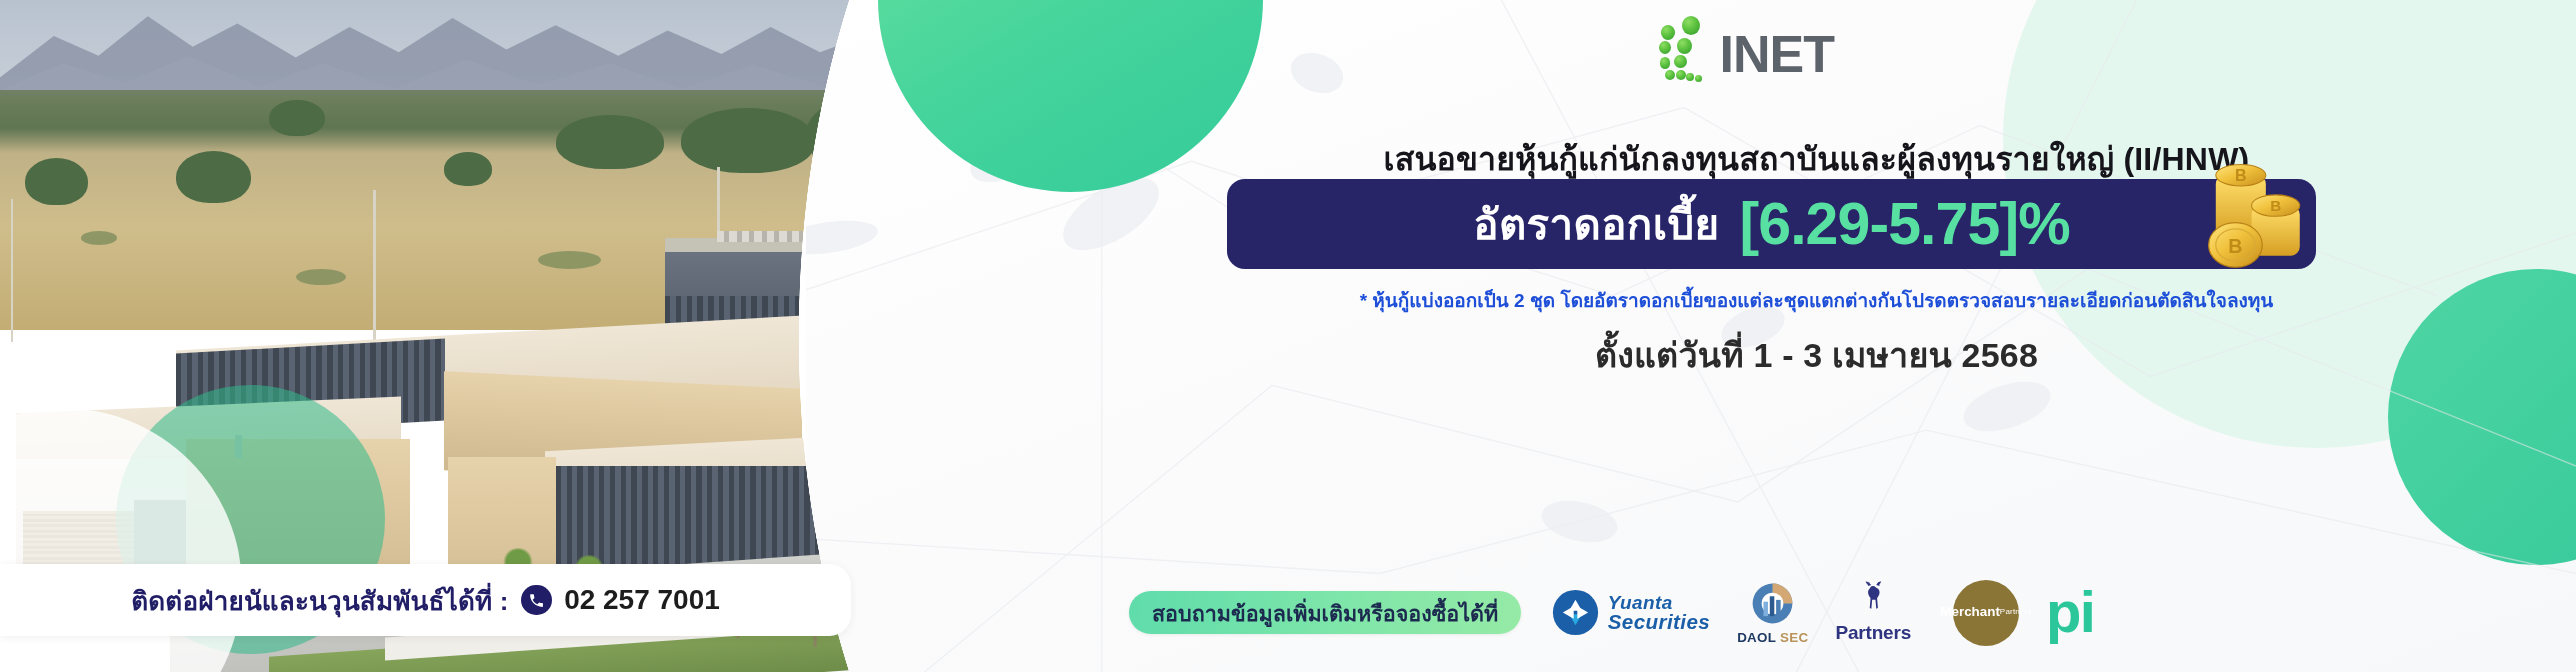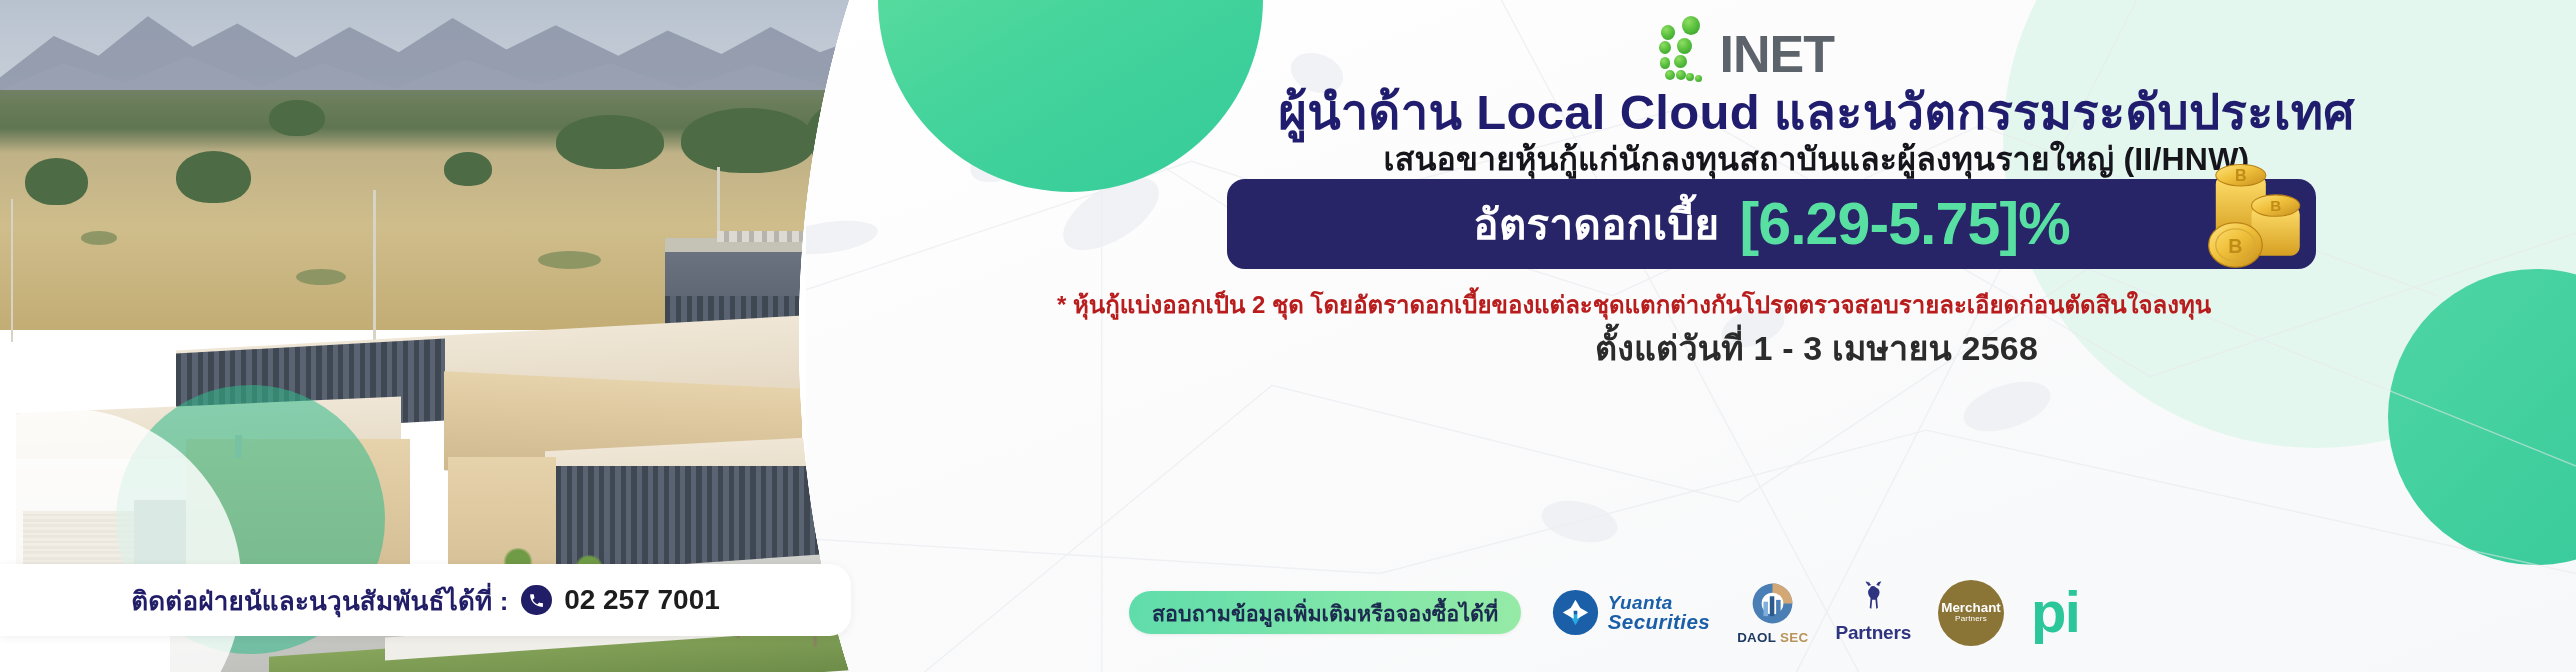--- a/index.html
+++ b/index.html
@@ -152,25 +152,25 @@
   .rate-box {
     position:absolute; left:170px; top:179px; width:1089px; height:90px;
     background:#282468; border-radius:18px;
     display:flex; align-items:center; justify-content:center; gap:20px;
   }
   .rate-label { font-size:42px; font-weight:700; color:#ffffff; letter-spacing:0.4px; }
   .rate-value { font-size:59px; font-weight:700; color:#58e0a3; letter-spacing:-0.9px; }
   .coins { position:absolute; right:-7.2px; top:-27px; width:134px; height:134px; }
 
   .disclaimer {
-    position:absolute; left:0; top:285px; width:1519px; text-align:left;
-    font-size:24px; font-weight:600; color:#b91c1c; letter-spacing:0; white-space:nowrap;
+    position:absolute; left:0; top:285px; width:1519px; text-align:center;
+    font-size:19px; font-weight:600; color:#1d4ed8; letter-spacing:0; white-space:nowrap;
   }
   .date-line {
-    position:absolute; left:0; top:321px; width:1519px; text-align:center;
+    position:absolute; left:0; top:328px; width:1519px; text-align:center;
     font-size:34px; font-weight:700; color:#2b2b2b; letter-spacing:0.2px; white-space:nowrap;
   }
 
   
   .bottom-row {
     position:absolute; left:72px; top:582px; width:1452px; height:61px;
     display:flex; align-items:center; gap:30.5px;
   }
   .cta-pill {
     flex:0 0 auto; height:43px; padding:0 23px; border-radius:21.5px;
@@ -204,22 +204,22 @@
                   display:flex; align-items:center; justify-content:center; }
   .maybank-text { font-size:26px; font-weight:700; color:#111111; letter-spacing:-0.7px; }
 
   
   .bluebell { display:flex; flex-direction:column; align-items:center; gap:1.8px; }
   .bluebell-text { font-size:19px; font-weight:700; color:#2e3480; letter-spacing:-0.2px; }
 
   
   .merchant {
     width:66px; height:66px; border-radius:50%; background:#8a7436;
-    display:flex; flex-direction:column; align-items:center; justify-content:center;
-    color:#ffffff; line-height:1.05;
+    display:flex; flex-direction:row; align-items:center; justify-content:center;
+    color:#ffffff; line-height:1.05;margin-left:15px;
   }
   .merchant .m1 { font-size:13.4px; font-weight:600; }
   .merchant .m2 { font-size:8px; font-weight:500; letter-spacing:0.2px; }
 
   
   .pi-logo { font-size:58px; font-weight:700; color:#2bc79a; letter-spacing:-1.8px; line-height:.9; }
 </style>
 </head>
 <body>
 
@@ -347,21 +347,20 @@
         <span style="left:26px;top:39px;width:12.5px;height:13.4px;"></span>
         <span style="left:11.6px;top:41px;width:10.8px;height:11.6px;"></span>
         <span style="left:17px;top:54px;width:10px;height:10px;"></span>
         <span style="left:28px;top:54px;width:10px;height:10px;"></span>
         <span style="left:38px;top:57px;width:8px;height:8px;"></span>
         <span style="left:47px;top:59px;width:7.2px;height:7.2px;"></span>
       </div>
       <div class="logo-text">INET</div>
     </div>
 
-    <div class="headline">ผู้นำด้าน Local Cloud และนวัตกรรมระดับประเทศ</div>
     <div class="subheadline">เสนอขายหุ้นกู้แก่นักลงทุนสถาบันและผู้ลงทุนรายใหญ่ (II/HNW)</div>
 
     <div class="rate-box">
       <span class="rate-label">อัตราดอกเบี้ย</span>
       <span class="rate-value">[6.29-5.75]%</span>
       <span class="coins">
         <svg viewBox="0 0 150 150">
           <defs>
             <linearGradient id="gold" x1="0" y1="0" x2="1" y2="1">
               <stop offset="0%" stop-color="#ffe680"></stop>

